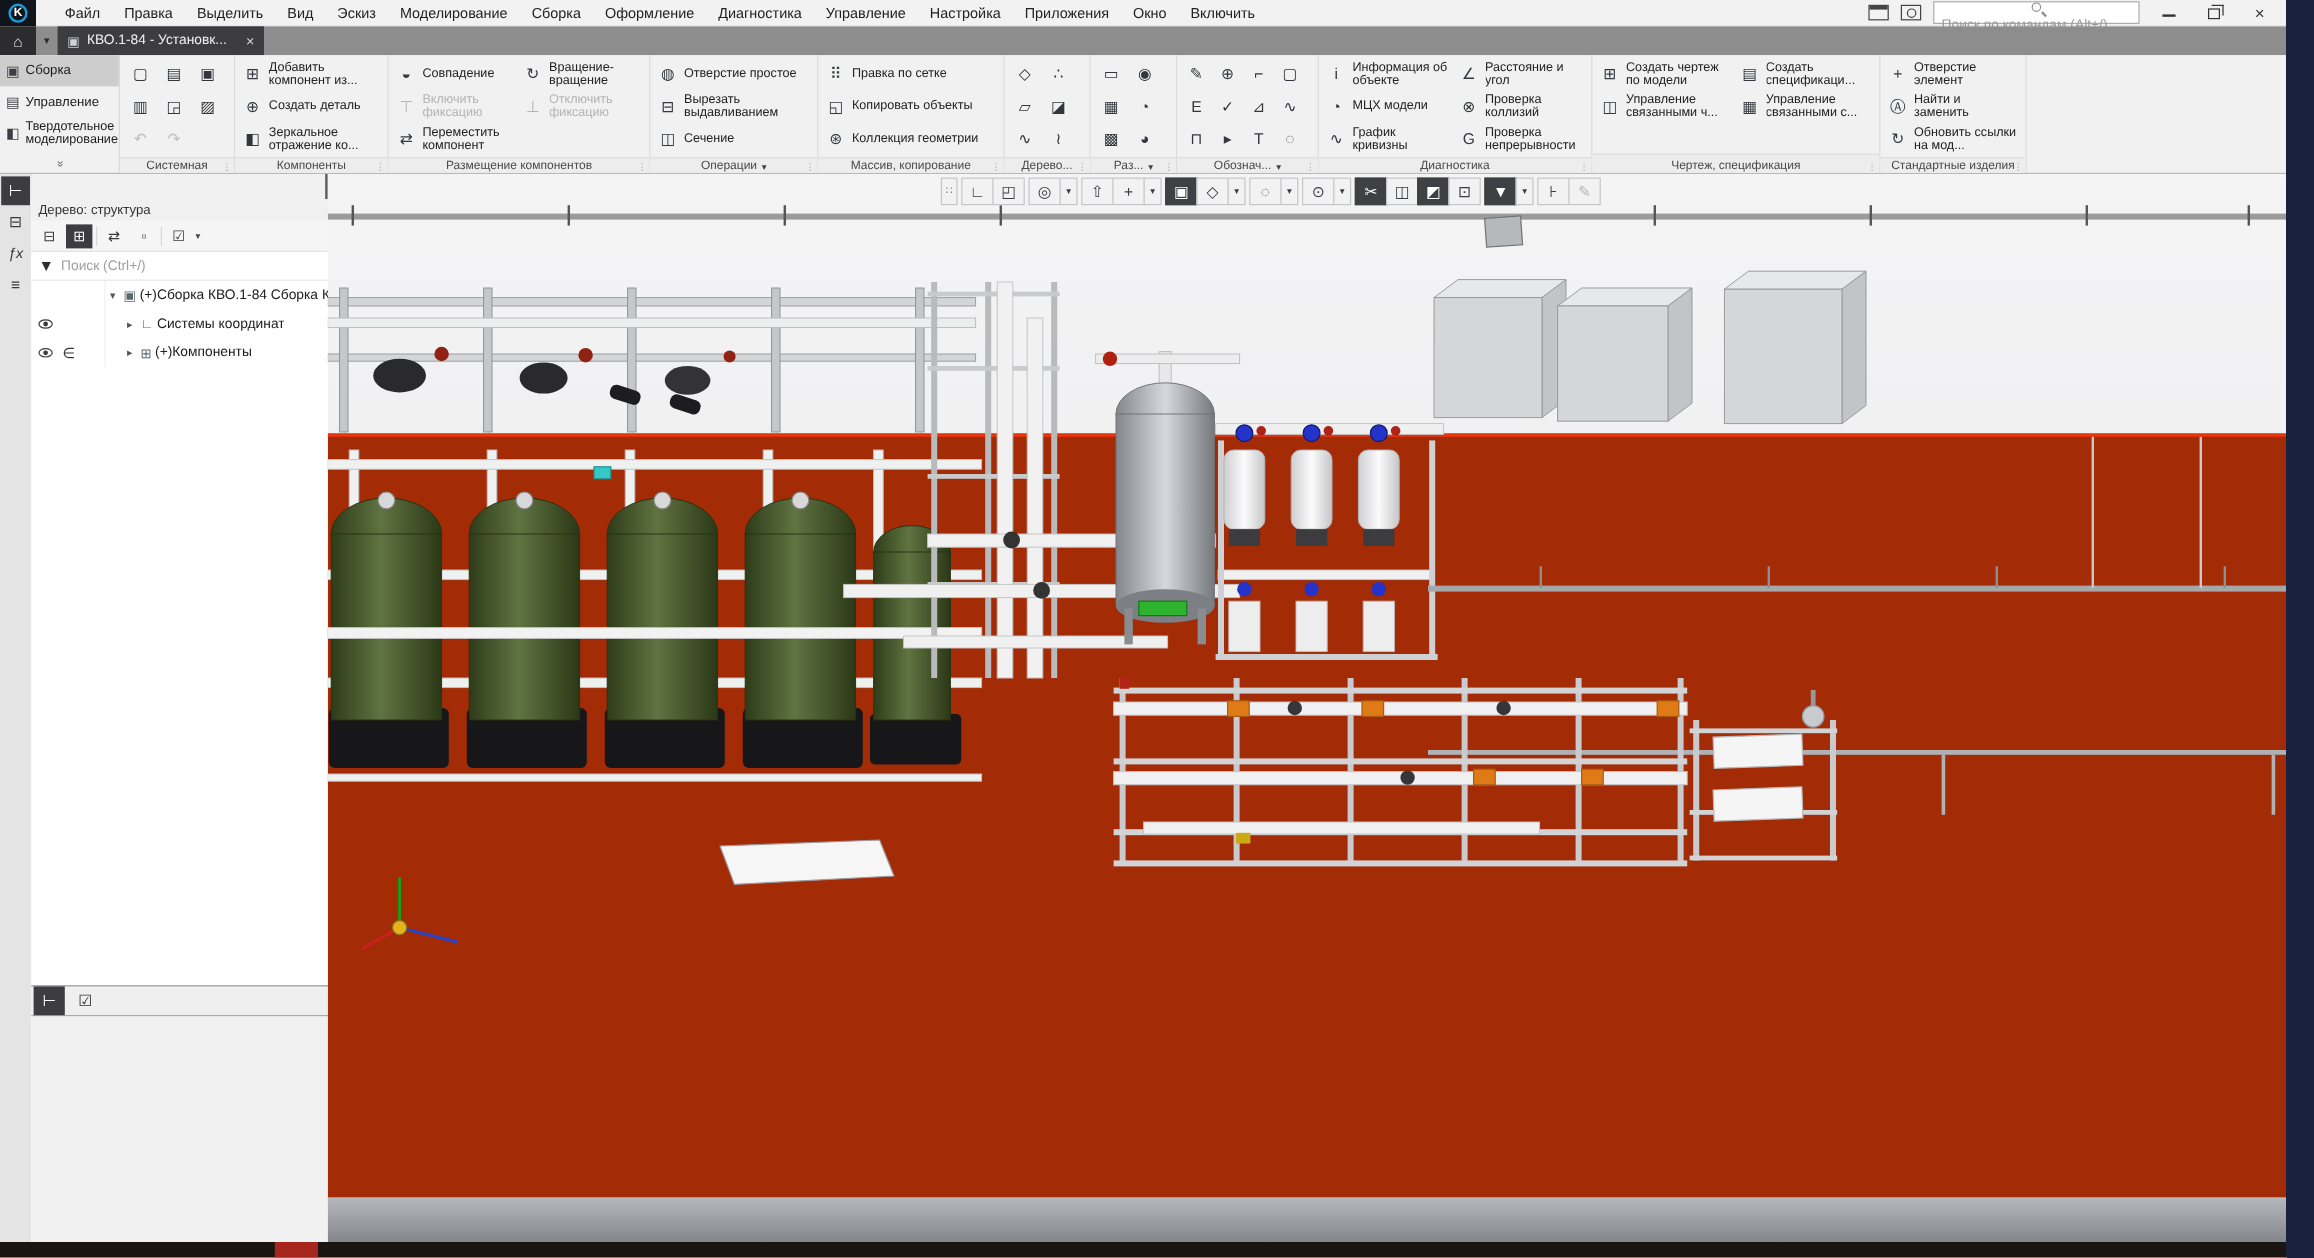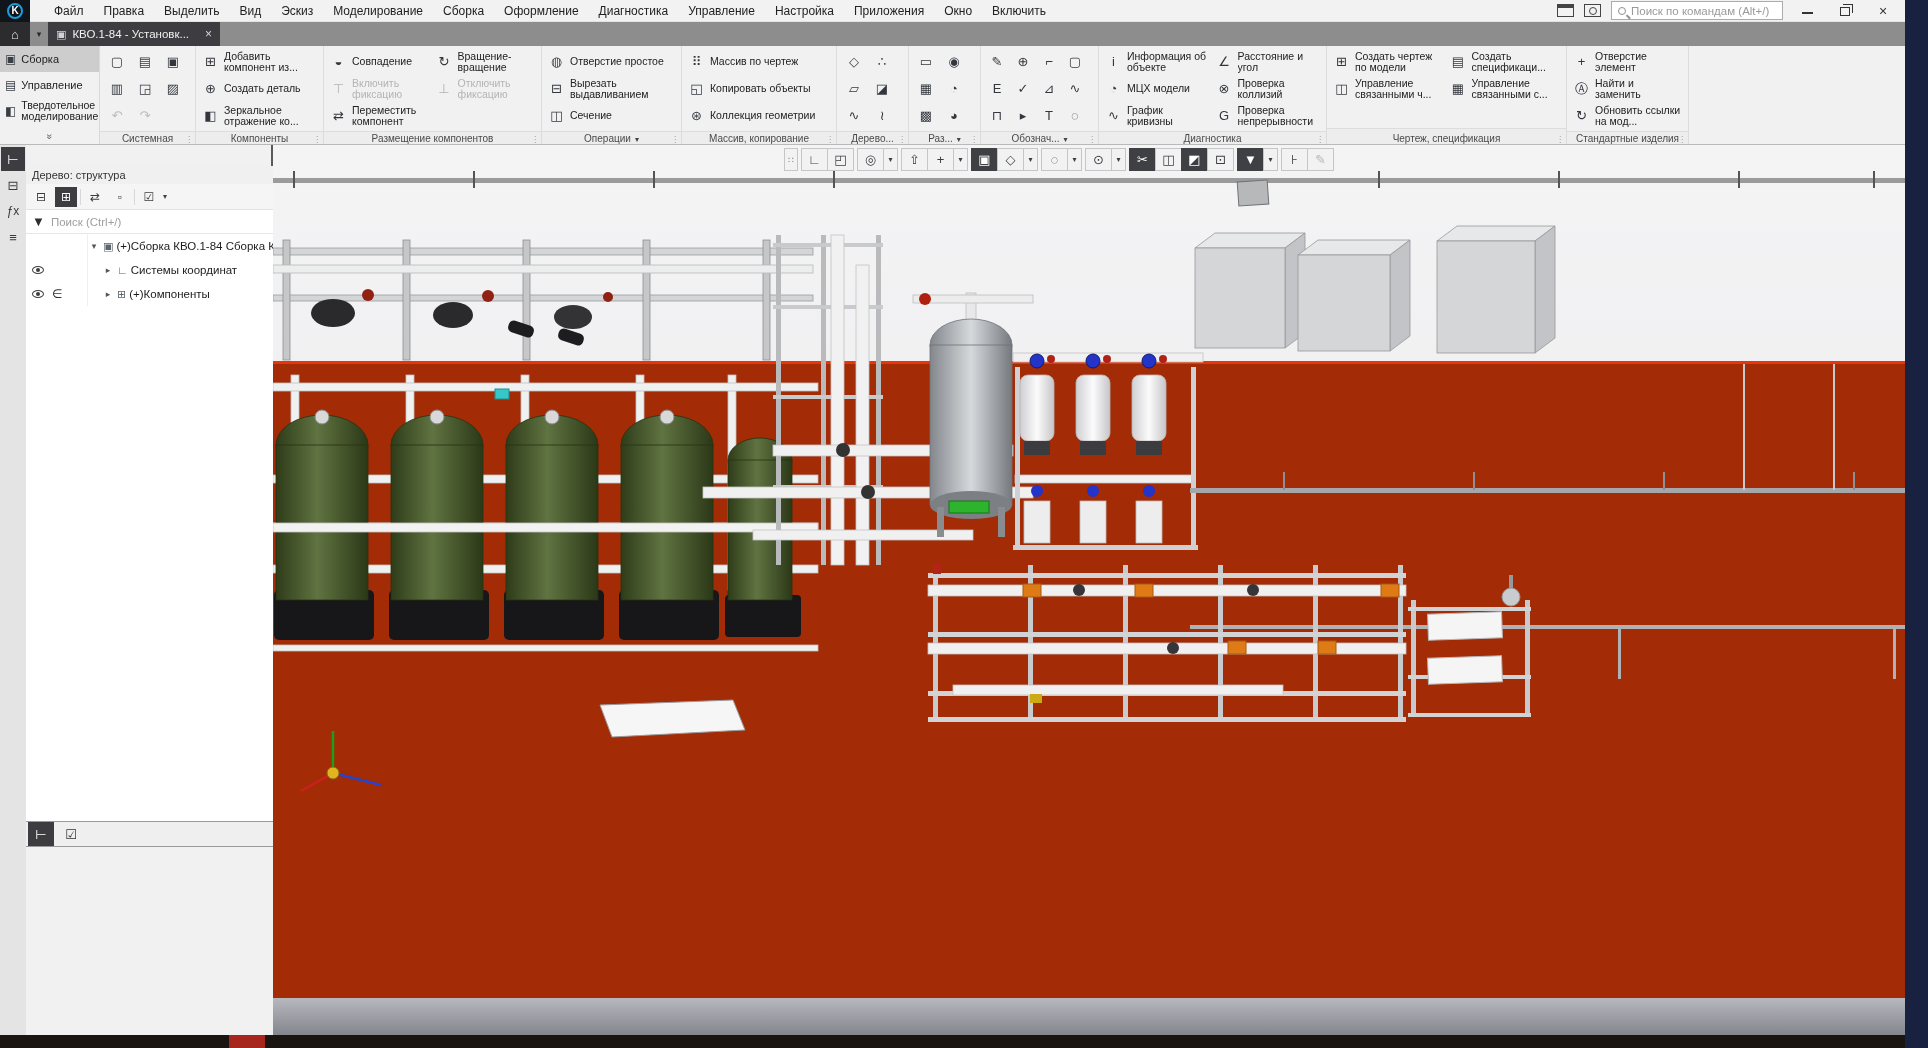--- a/index.html
+++ b/index.html
@@ -9,21 +9,21 @@
   
   #menubar { position:absolute; left:0; top:0; width:1905px; height:22px; background:#f2f2f2; display:flex; align-items:center; border-bottom:1px solid #e3e3e3; }
   .logo { width:30px; height:22px; background:#10151c; display:flex; align-items:center; justify-content:center; }
   .logo span { width:16px; height:16px; border:2px solid #1e9cd8; border-radius:50%; color:#fff; font-size:10px; font-weight:bold; display:flex; align-items:center; justify-content:center; }
   #menus { display:flex; margin-left:14px; }
   .menu-item { padding:0 10px; line-height:22px; font-size:12px; color:#222; cursor:default; }
   .mb-right { margin-left:auto; display:flex; align-items:center; gap:10px; padding-right:8px; }
   .wicon { width:17px; height:13px; border:1.5px solid #444; position:relative; display:inline-block; }
   .wicon.w1::before { content:""; position:absolute; left:0; right:0; top:0; height:3px; background:#444; }
   .wicon.w2::before { content:""; position:absolute; left:4px; top:2px; width:6px; height:6px; border:1.5px solid #444; border-radius:50%; }
-  #cmd-search { width:172px; height:19px; border:1px solid #ababab; background:#fff; display:flex; align-items:center; gap:5px; padding:0 6px; }
+  #cmd-search { width:172px; height:19px; border:1px solid #ababab; background:#fff; display:flex; align-items:center; gap:5px; padding:0 6px;flex-direction:column; }
   #cmd-search input { border:0; outline:none; width:100%; font-size:11.5px; color:#444; background:transparent; }
   #cmd-search input::placeholder { color:#9a9a9a; }
   .mag { width:8px; height:8px; border:1.5px solid #8f8f8f; border-radius:50%; position:relative; flex:0 0 auto; }
   .mag::after { content:""; position:absolute; width:5px; height:1.5px; background:#8f8f8f; transform:rotate(45deg); left:7px; top:8px; }
   .winctl { width:28px; text-align:center; color:#333; font-size:14px; line-height:22px; }
   .mini { display:inline-block; width:11px; height:2px; background:#333; margin-bottom:2px; }
   .rest { display:inline-block; width:10px; height:9px; border:1.5px solid #333; position:relative; }
   .rest::before { content:""; position:absolute; left:2px; top:-4px; width:9px; height:8px; border:1.5px solid #333; border-bottom:0; border-left:0; }
 
   
@@ -58,21 +58,21 @@
   .ribtn.dis { color:#bdbdbd; }
   .rlabel { height:16px; background:#ededed; border-top:1px solid #ddd; display:flex; align-items:flex-end; justify-content:center; gap:4px; font-size:10px; color:#4a4a4a; position:relative; }
   .rlabel .grip { position:absolute; right:2px; color:#9a9a9a; font-size:8px; }
   .rlabel .arr { font-size:8px; color:#444; }
 
   
   #treepanel { position:absolute; left:0; top:145px; width:273px; height:890px; background:#f1f1f1; border-right:2px solid #5a5a5a; display:flex; }
   #side-strip { width:26px; background:#e4e4e4; display:flex; flex-direction:column; align-items:center; padding-top:2px; gap:2px; flex:0 0 auto; }
   .strip-btn { width:24px; height:24px; display:flex; align-items:center; justify-content:center; font-size:13px; color:#3b3b3b; }
   .strip-btn.active { background:#3d3d41; color:#fff; }
-  .strip-fx { font-size:12px; }
+  .strip-fx { font-style:italic; font-size:12px; }
   #tree-main { flex:1; display:flex; flex-direction:column; background:#fff;margin-top:21px; }
   #tree-head { height:18px; background:#f0f0f0; display:flex; align-items:center; padding:0 6px; font-size:11px; color:#333; }
   #tree-head .gear { margin-left:auto; color:#4a4a4a; font-size:12px; }
   #tree-tools { height:26px; background:#f5f5f5; display:flex; align-items:center; gap:3px; padding:0 4px; border-bottom:1px solid #e2e2e2; }
   .ttool { width:22px; height:20px; display:flex; align-items:center; justify-content:center; font-size:12px; color:#3b3b3b; }
   .ttool.active { background:#3d3d41; color:#fff; }
   .tsep { width:1px; height:16px; background:#d8d8d8; }
   .tarr { font-size:8px; color:#444; }
   #tree-search { height:24px; display:flex; align-items:center; gap:6px; padding:0 6px; border-bottom:1px solid #e6e6e6; background:#fff; }
   .funnel { color:#2e2e2e; font-size:13px; }
@@ -271,21 +271,21 @@
         <span class="arr">▾</span>
         <span class="grip">⋮</span>
       </div>
   </div>
 
   <div class="rsec" style="width:155px">
     <div class="rbody">
         <div class="rcol">
       <div class="rbtn">
             <span class="ic">⠿</span>
-            <span class="rtxt">Массив по чертеж</span>
+            <span class="rtxt">Правка по сетке</span>
           </div>
       <div class="rbtn">
             <span class="ic">◱</span>
             <span class="rtxt">Копировать объекты</span>
           </div>
       <div class="rbtn">
             <span class="ic">⊛</span>
             <span class="rtxt">Коллекция геометрии</span>
           </div>
     </div>

